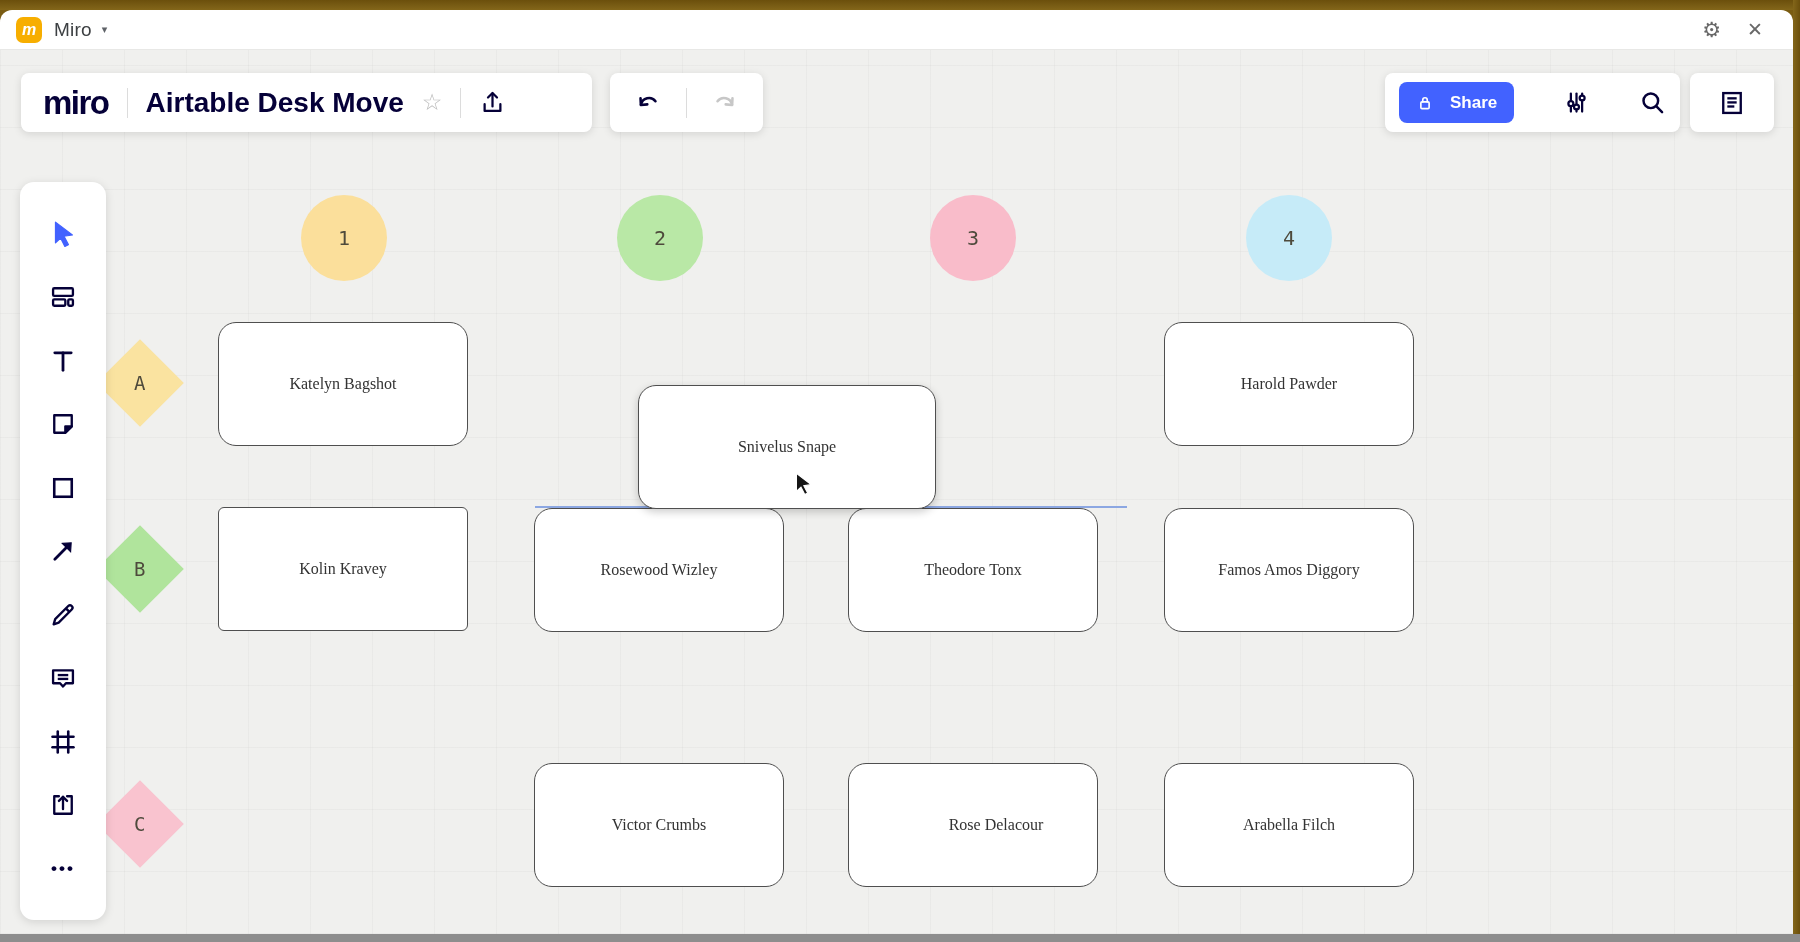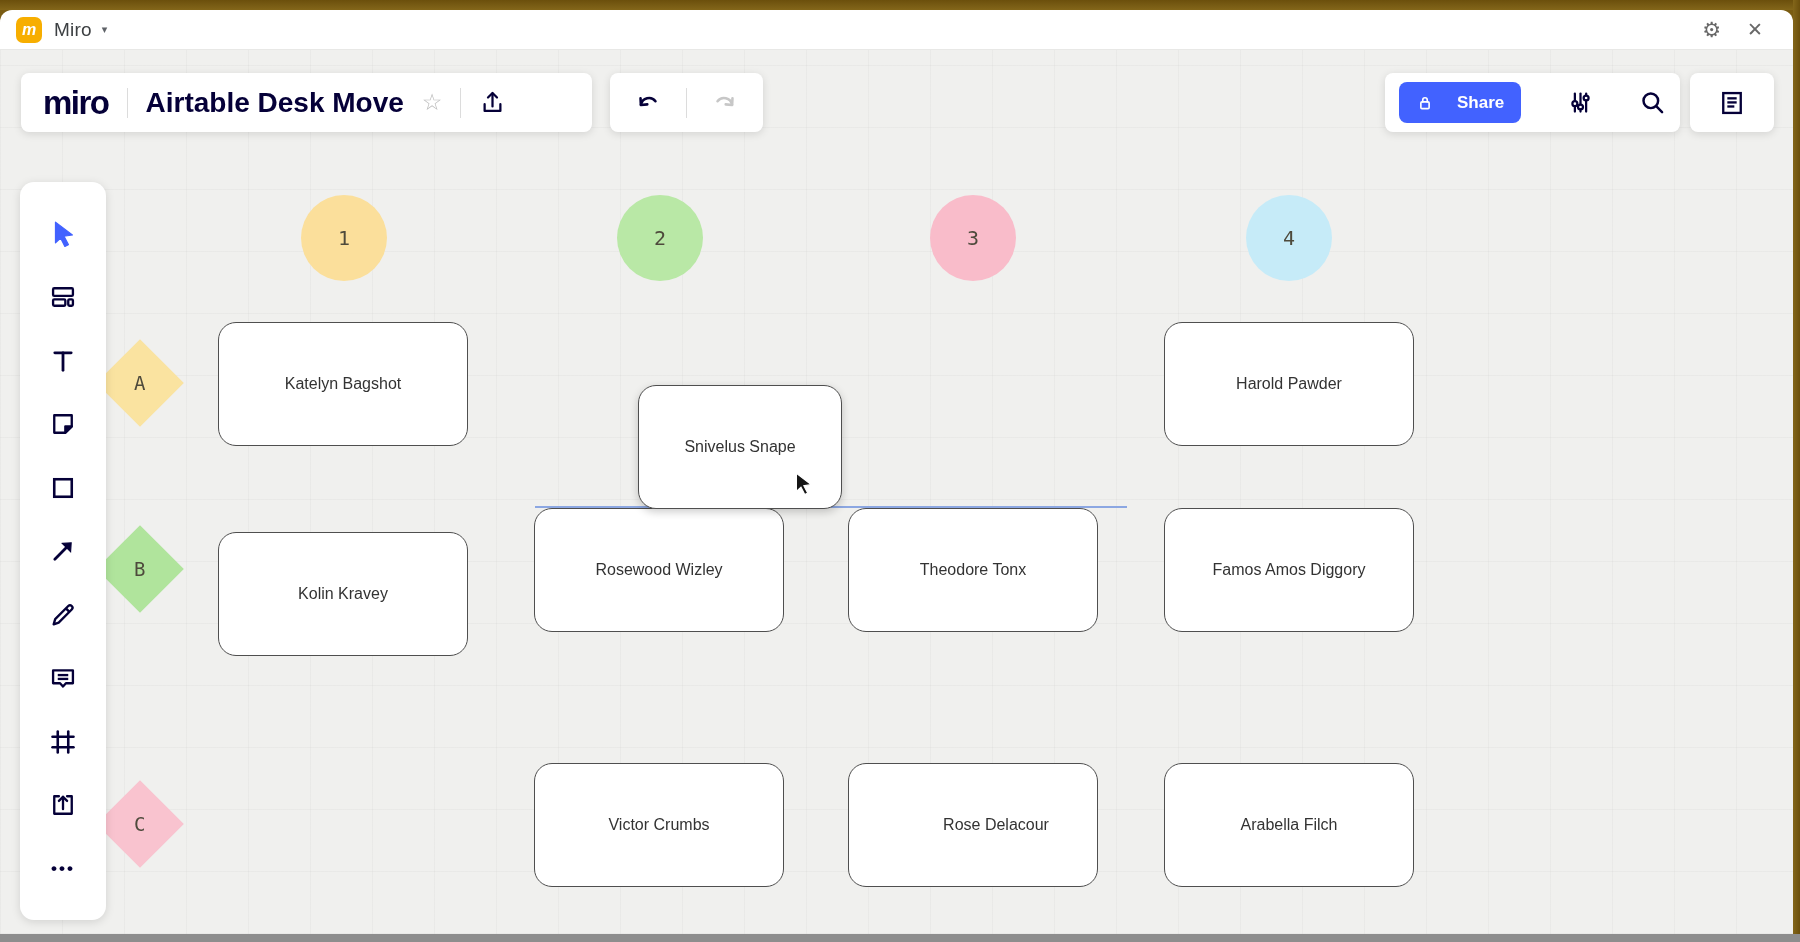--- a/index.html
+++ b/index.html
@@ -40,21 +40,21 @@
 
   .panel-main { left:21px; top:73px; width:571px; height:59px; padding:0 22px; gap:18px; }
   .miro-logo { font-size:33px; font-weight:bold; color:#050038; letter-spacing:-1.5px; }
   .board-title { font-size:28px; font-weight:bold; color:#050038; white-space:nowrap; }
   .star { font-size:23px; color:#bcbcbc; line-height:1; }
 
   .panel-undo { left:610px; top:73px; width:153px; height:59px; justify-content:space-evenly; }
 
   .panel-share { left:1385px; top:73px; width:295px; height:59px; padding:0 14px; justify-content:space-between; }
   .share-btn { height:41px; padding:0 17px; background:#4262ff; border:none; border-radius:8px;
-    color:#fff; font-size:17px; font-weight:bold; display:flex; align-items:center; gap:23px;
+    color:#fff; font-size:17px; font-weight:bold; display:flex; align-items:center; gap:16px;
     font-family:"Liberation Sans", sans-serif; }
 
   .panel-notes { left:1690px; top:73px; width:84px; height:59px; justify-content:center; }
 
   
   .toolbar { position:absolute; left:20px; top:182px; width:86px; height:738px;
     background:#fff; border-radius:14px; box-shadow:0 2px 10px rgba(0,0,0,0.13);
     display:flex; flex-direction:column; align-items:center; justify-content:space-evenly;
     padding:10px 0; z-index:25; }
   .tool { width:44px; height:44px; display:flex; align-items:center; justify-content:center; }
@@ -64,21 +64,21 @@
     display:flex; align-items:center; justify-content:center;
     font-family:"DejaVu Sans Mono", monospace; font-size:20px; color:#4e4a3c; z-index:2; }
   .diamond { position:absolute; width:62px; height:62px; transform:rotate(45deg);
     display:flex; align-items:center; justify-content:center; z-index:2; }
   .diamond span { transform:rotate(-45deg); font-family:"DejaVu Sans Mono", monospace;
     font-size:19px; color:#4e4a3c; }
 
   .card { position:absolute; width:250px; height:124px; background:#fff;
     border:1.6px solid #4f4f4f; border-radius:18px;
     display:flex; align-items:center; justify-content:center; text-align:center;
-    font-family:Liberation Sans, sans-serif; font-size:16px; color:#333; z-index:4; }
+    font-family:Liberation Serif, serif; font-size:16px; color:#333; z-index:4; }
   .card.drag { box-shadow:0 3px 9px rgba(0,0,0,0.2); z-index:8; }
 
   .guide-line { position:absolute; left:535px; top:456px; width:592px; height:2px;
     background:#8ca7e2; z-index:6; }
 
   .cursor { position:absolute; left:791px; top:421px; z-index:40; }
 
   svg.icn { display:block; }
 </style>
 </head>
@@ -123,21 +123,21 @@
       <span>C</span>
     </div>
 
   <div class="card" style="left:218px; top:272px;">
       <span>Katelyn Bagshot</span>
     </div>
   <div class="card" style="left:1164px; top:272px;">
       <span>Harold Pawder</span>
     </div>
 
-  <div class="card" style="left:218px; top:482px;">
+  <div class="card" style="left:218px; top:457px;border-radius:6px;">
       <span>Kolin Kravey</span>
     </div>
   <div class="card" style="left:534px; top:458px;">
       <span>Rosewood Wizley</span>
     </div>
   <div class="card" style="left:848px; top:458px;">
       <span>Theodore Tonx</span>
     </div>
   <div class="card" style="left:1164px; top:458px;">
       <span>Famos Amos Diggory</span>
@@ -148,21 +148,21 @@
     </div>
   <div class="card" style="left:848px; top:713px;padding-left:46px;">
       <span>Rose Delacour</span>
     </div>
   <div class="card" style="left:1164px; top:713px;">
       <span>Arabella Filch</span>
     </div>
 
   <div class="guide-line"></div>
 
-  <div class="card drag" style="left:638px; top:335px; width:204px;">
+  <div class="card drag" style="left:638px; top:335px; width:298px;">
     <span>Snivelus Snape</span>
   </div>
 
   <div class="cursor">
     <svg class="icn" width="26" height="26" viewBox="0 0 24 24">
       <polygon points="5,2 18.6,12.6 11.9,13.6 15.5,20.4 12.7,21.8 9.2,15 5,18.9" fill="#151515" stroke="#ffffff" stroke-width="1.1"></polygon>
     </svg>
   </div>
 </div>
 

